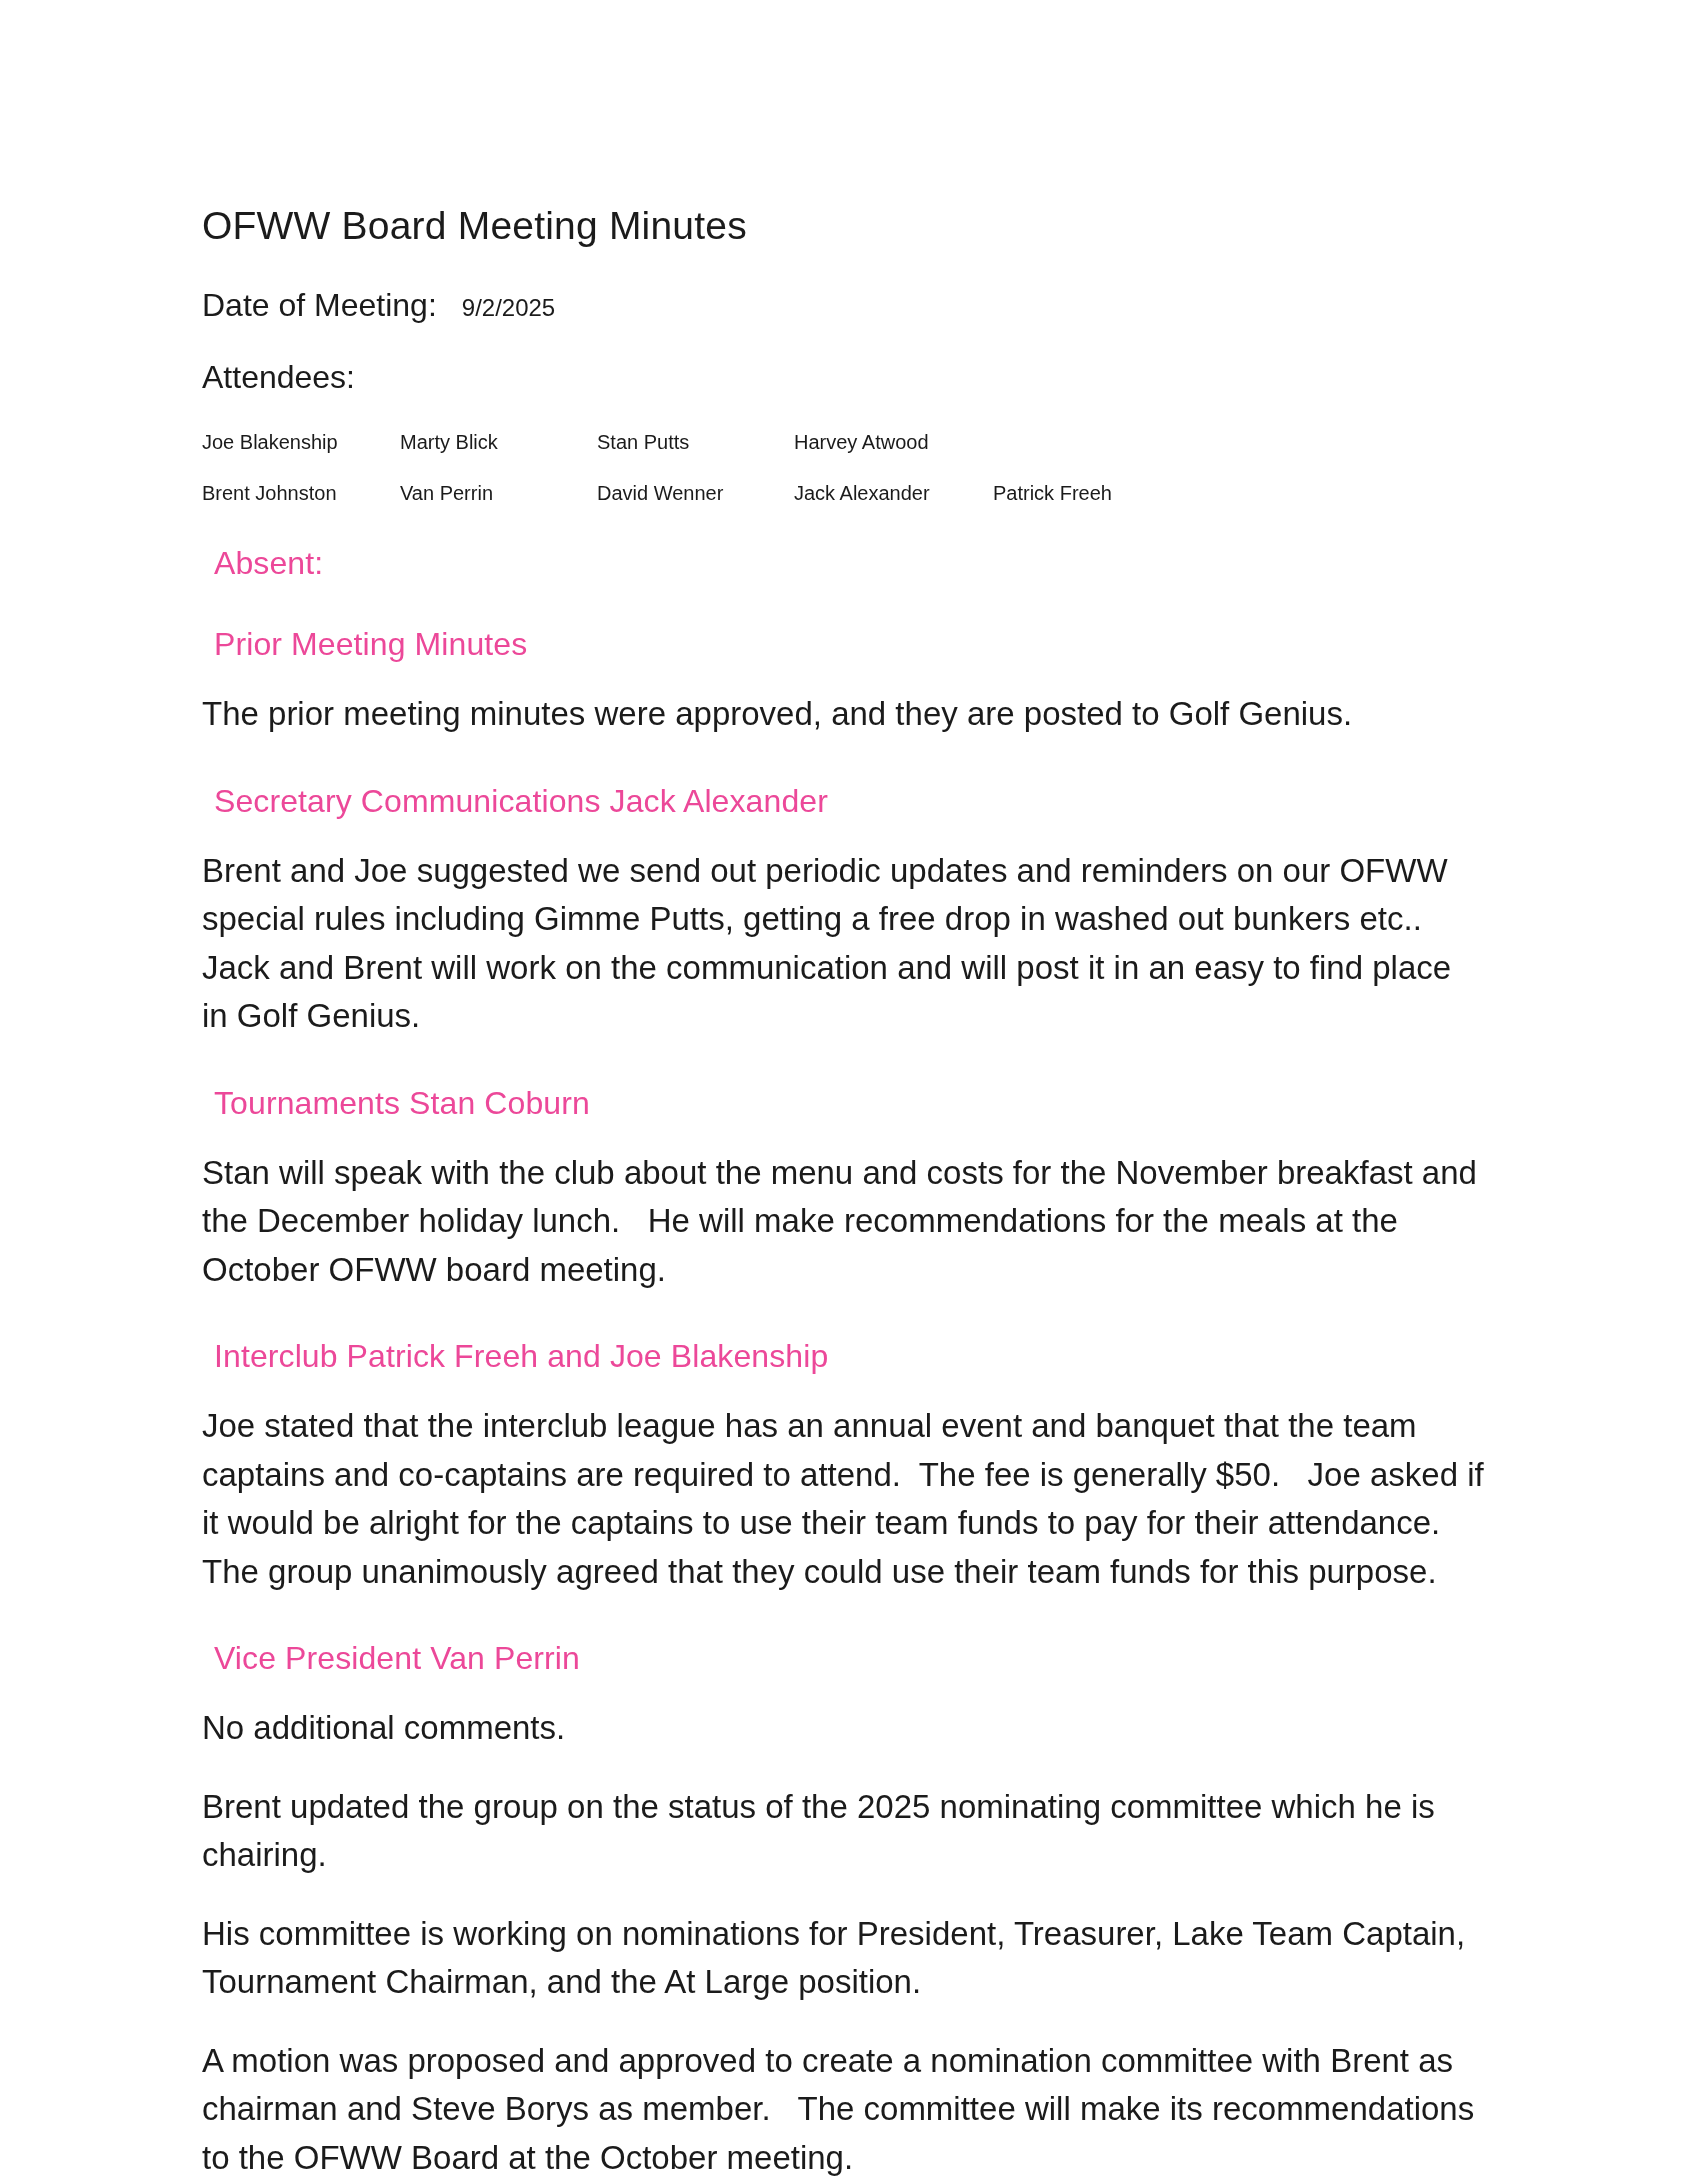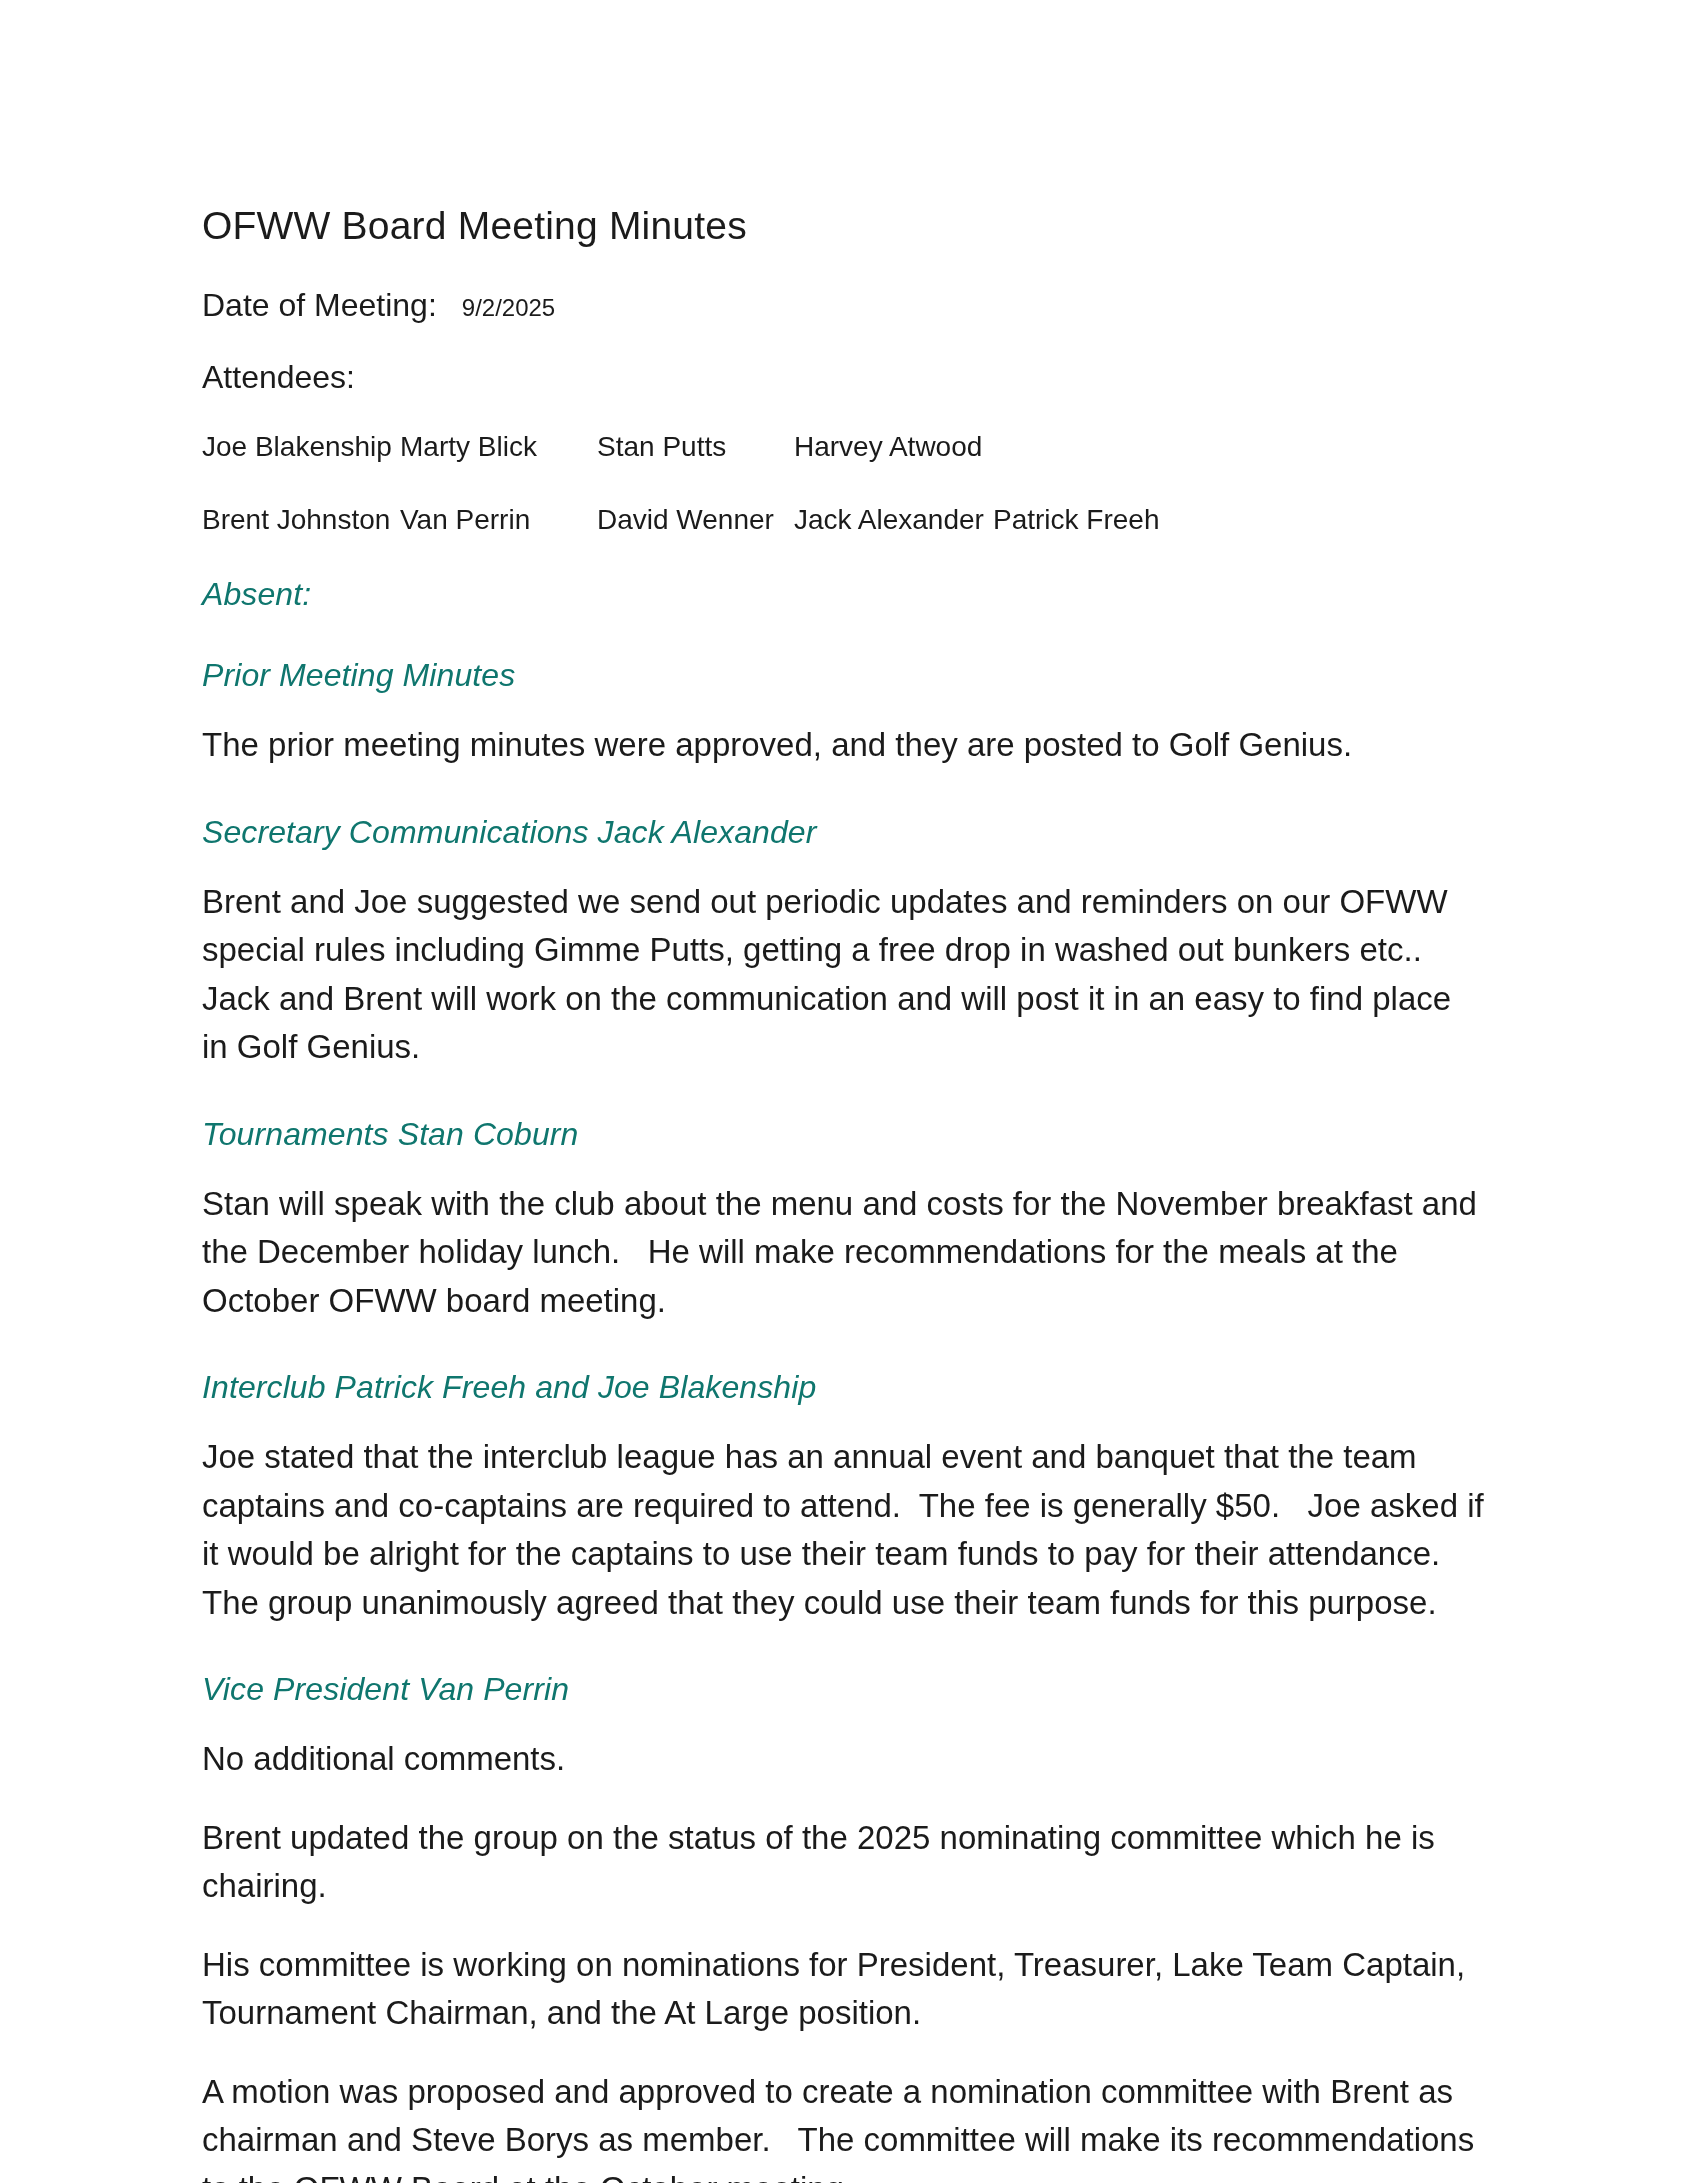--- a/index.html
+++ b/index.html
@@ -44,33 +44,32 @@
     color: #1b1b1b;
   }
   .attendees-label {
     font-size: 32px;
     font-weight: 400;
     margin: 0 0 34px 0;
   }
   .attendees-grid {
     display: grid;
     grid-template-columns: 198px 197px 197px 199px 1fr;
-    row-gap: 39px;
-    font-size: 28px;
+    row-gap: 27px;
+    font-size: 20px;
     line-height: 1.2;
     margin: 0 0 40px 0;
     max-width: 1282px;
   }
   .section-heading {
     font-size: 32px;
     font-weight: 400;
-    margin: 44px 0 27px 0;
-    color: #0f766e;
+    margin: 44px 0 27px 12px;
+    color: #ec4899;
     letter-spacing: 0.1px;
-    font-style: italic;
   }
   .section-heading.first {
     margin-top: 39px;
   }
   .body-text {
     font-size: 33px;
     line-height: 1.47;
     margin: 0 0 30px 0;
     max-width: 1284px;
     white-space: pre-wrap;

